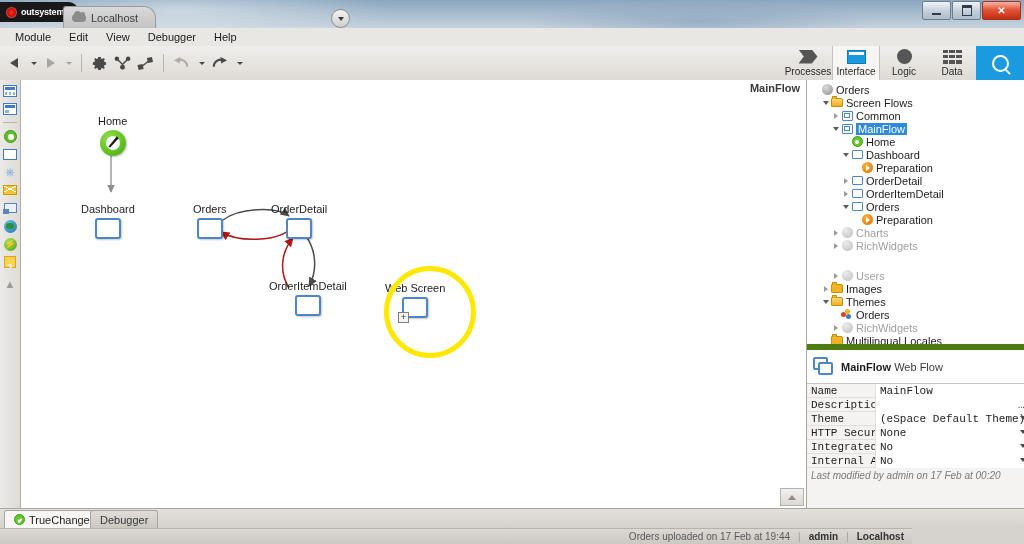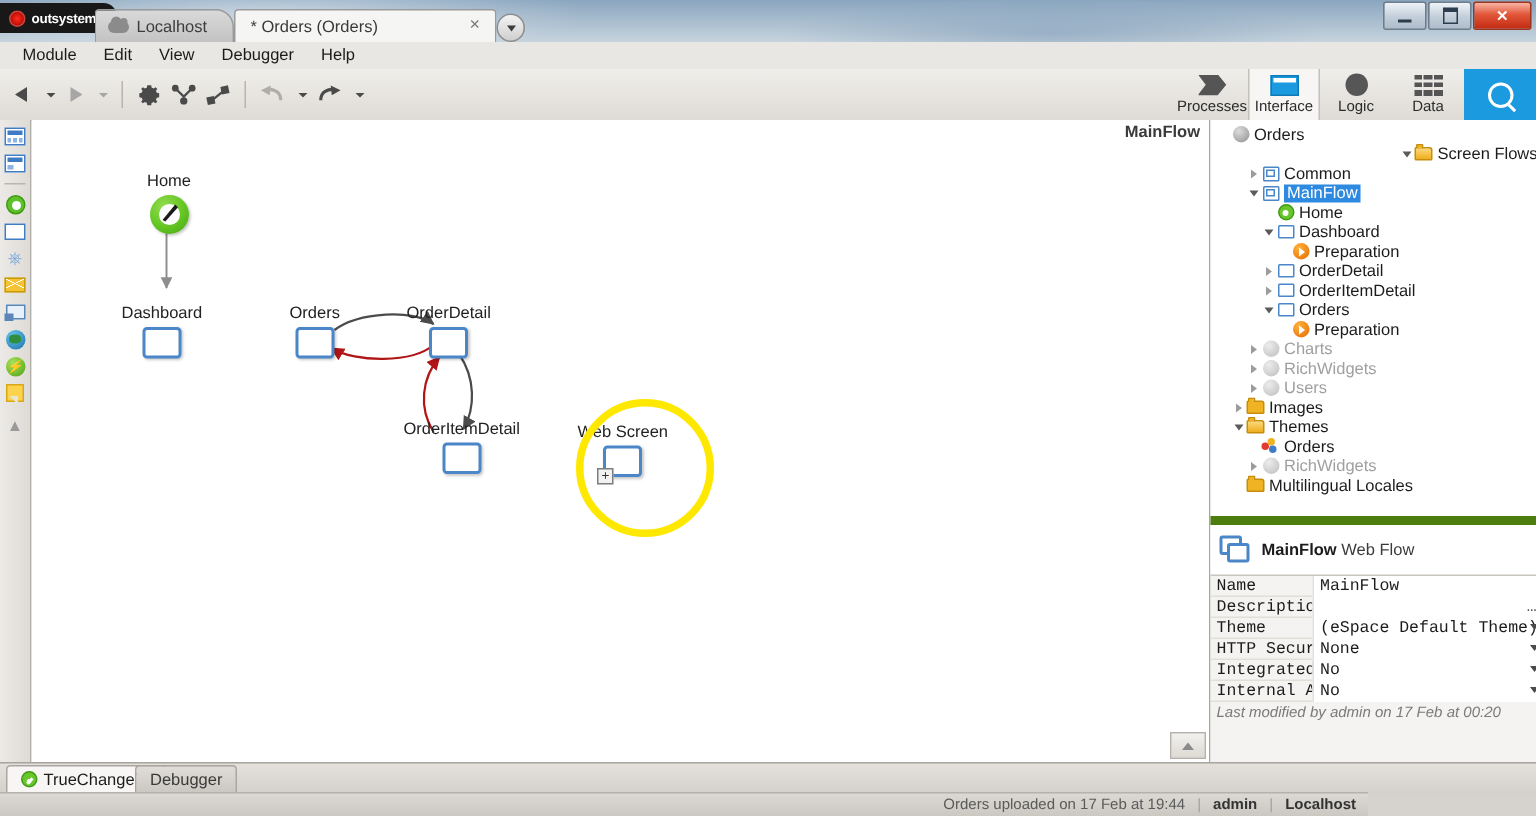--- a/index.html
+++ b/index.html
@@ -294,24 +294,20 @@
     <div class="os-logo">
       <span class="dot"></span>
       <span class="txt">outsystems</span>
     </div>
 
     <div class="tab inactive">
       <span class="cloud"></span>
       <span>Localhost</span>
     </div>
 
-    <div class="tab active">
-      <span>* Orders (Orders)</span>
-      <span class="close">×</span>
-    </div>
 
     <div class="tab-menu">
       <span class="car"></span>
     </div>
 
     <div class="wbtns">
       <div class="wbtn">
           <span class="min"></span>
         </div>
       <div class="wbtn">
@@ -549,21 +545,21 @@
   <div class="rightpanel">
 
     <div class="tree" id="tree">
         <div class="trow" style="padding-left: 4px;">
           <span class="exp"></span>
           <span class="tic">
             <span class="i-module"></span>
           </span>
           <span class="tlabel">Orders</span>
         </div>
-        <div class="trow" style="padding-left: 14px; justify-content: flex-end;">
+        <div class="trow" style="padding-left: 14px;">
           <span class="exp">
             <span class="t-op"></span>
           </span>
           <span class="tic">
             <span class="i-folder open"></span>
           </span>
           <span class="tlabel">Screen Flows</span>
         </div>
         <div class="trow" style="padding-left: 24px;">
           <span class="exp">
@@ -651,21 +647,21 @@
         </div>
         <div class="trow dim" style="padding-left: 24px;">
           <span class="exp">
             <span class="t-cl"></span>
           </span>
           <span class="tic">
             <span class="i-module dim"></span>
           </span>
           <span class="tlabel">RichWidgets</span>
         </div>
-        <div class="trow dim" style="padding-left: 24px;">
+        <div class="trow dim" style="padding-left: 24px; margin-top: 17px;">
           <span class="exp">
             <span class="t-cl"></span>
           </span>
           <span class="tic">
             <span class="i-module dim"></span>
           </span>
           <span class="tlabel">Users</span>
         </div>
         <div class="trow" style="padding-left: 14px;">
           <span class="exp">

